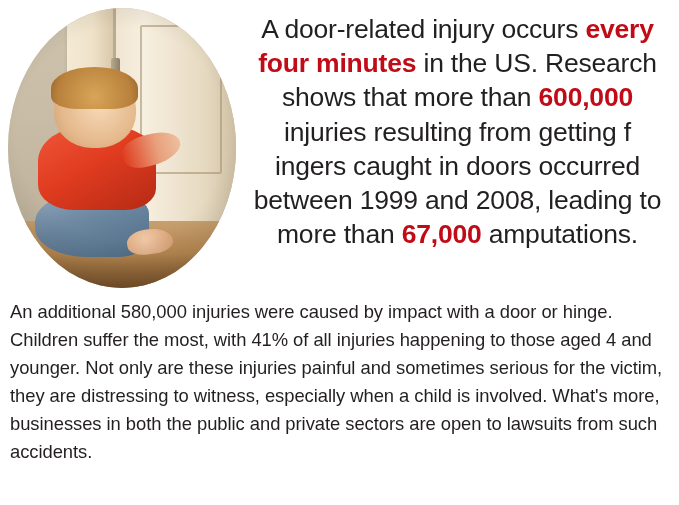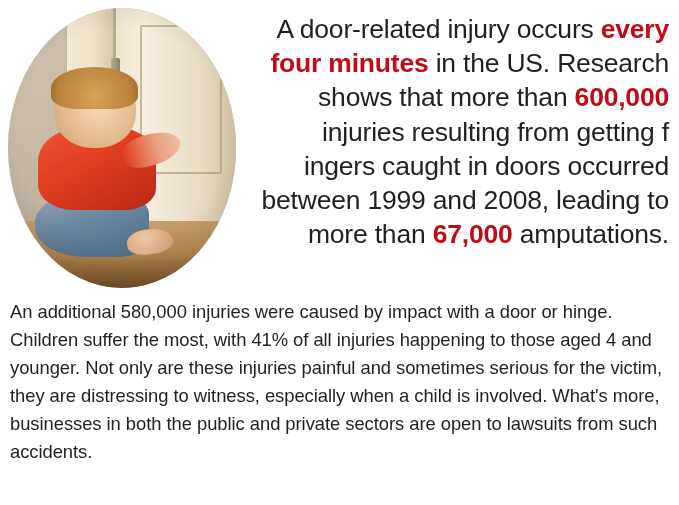--- a/index.html
+++ b/index.html
@@ -175,21 +175,21 @@
     background: radial-gradient(circle at 50% 45%, rgba(0,0,0,0) 55%, rgba(0,0,0,.22) 100%);
   }
 
   .headline {
     flex: 1 1 auto;
     padding: 4px 4px 0 10px;
     color: #221f1f;
     font-size: 26.5px;
     line-height: 1.29;
     letter-spacing: -0.2px;
-    text-align: right;
+    text-align: center;
   }
   .headline .hl {
     color: #c10b17;
     font-weight: bold;
   }
 
   
   .body-text {
     padding: 10px 12px 0 10px;
     color: #231f20;

